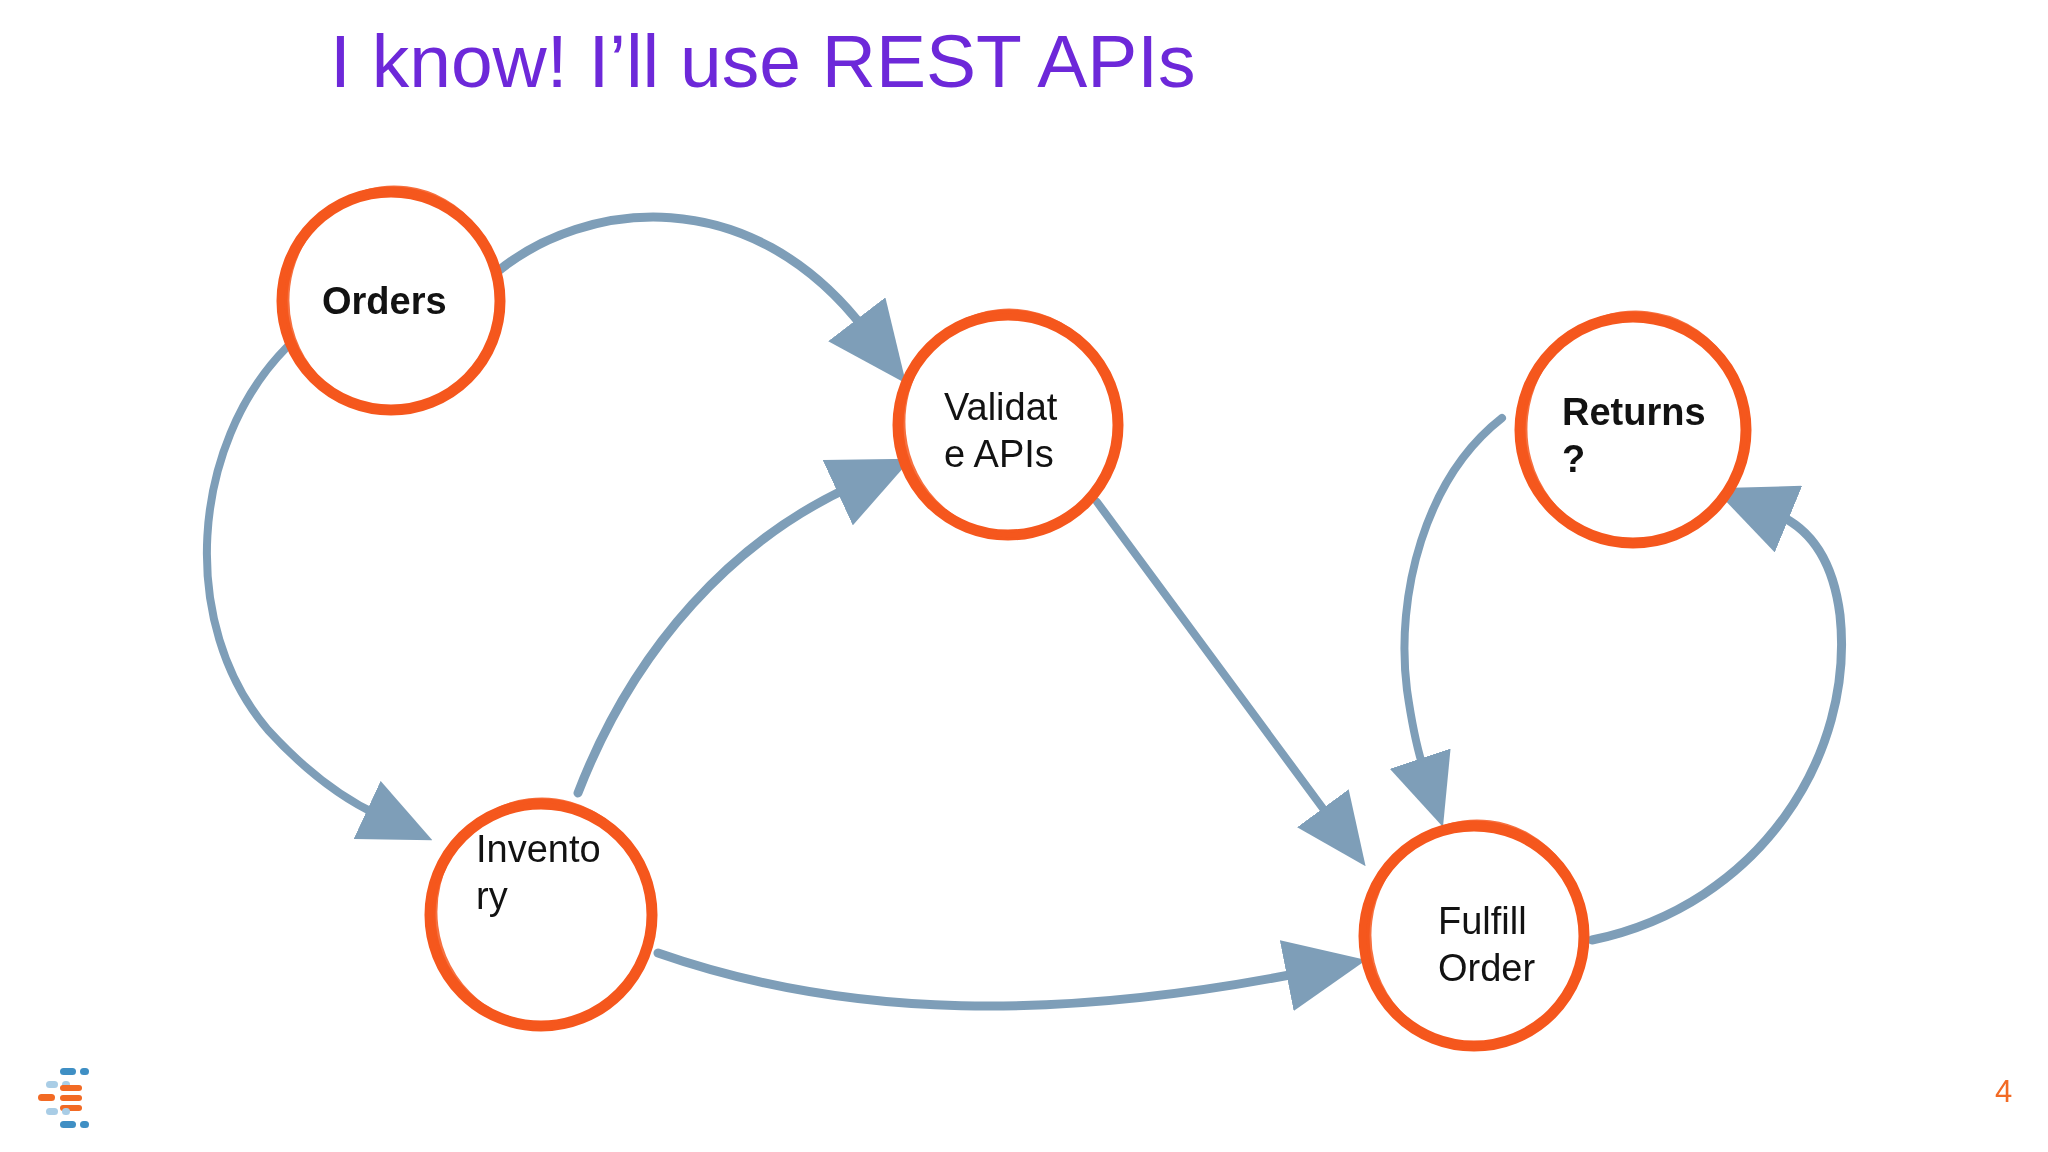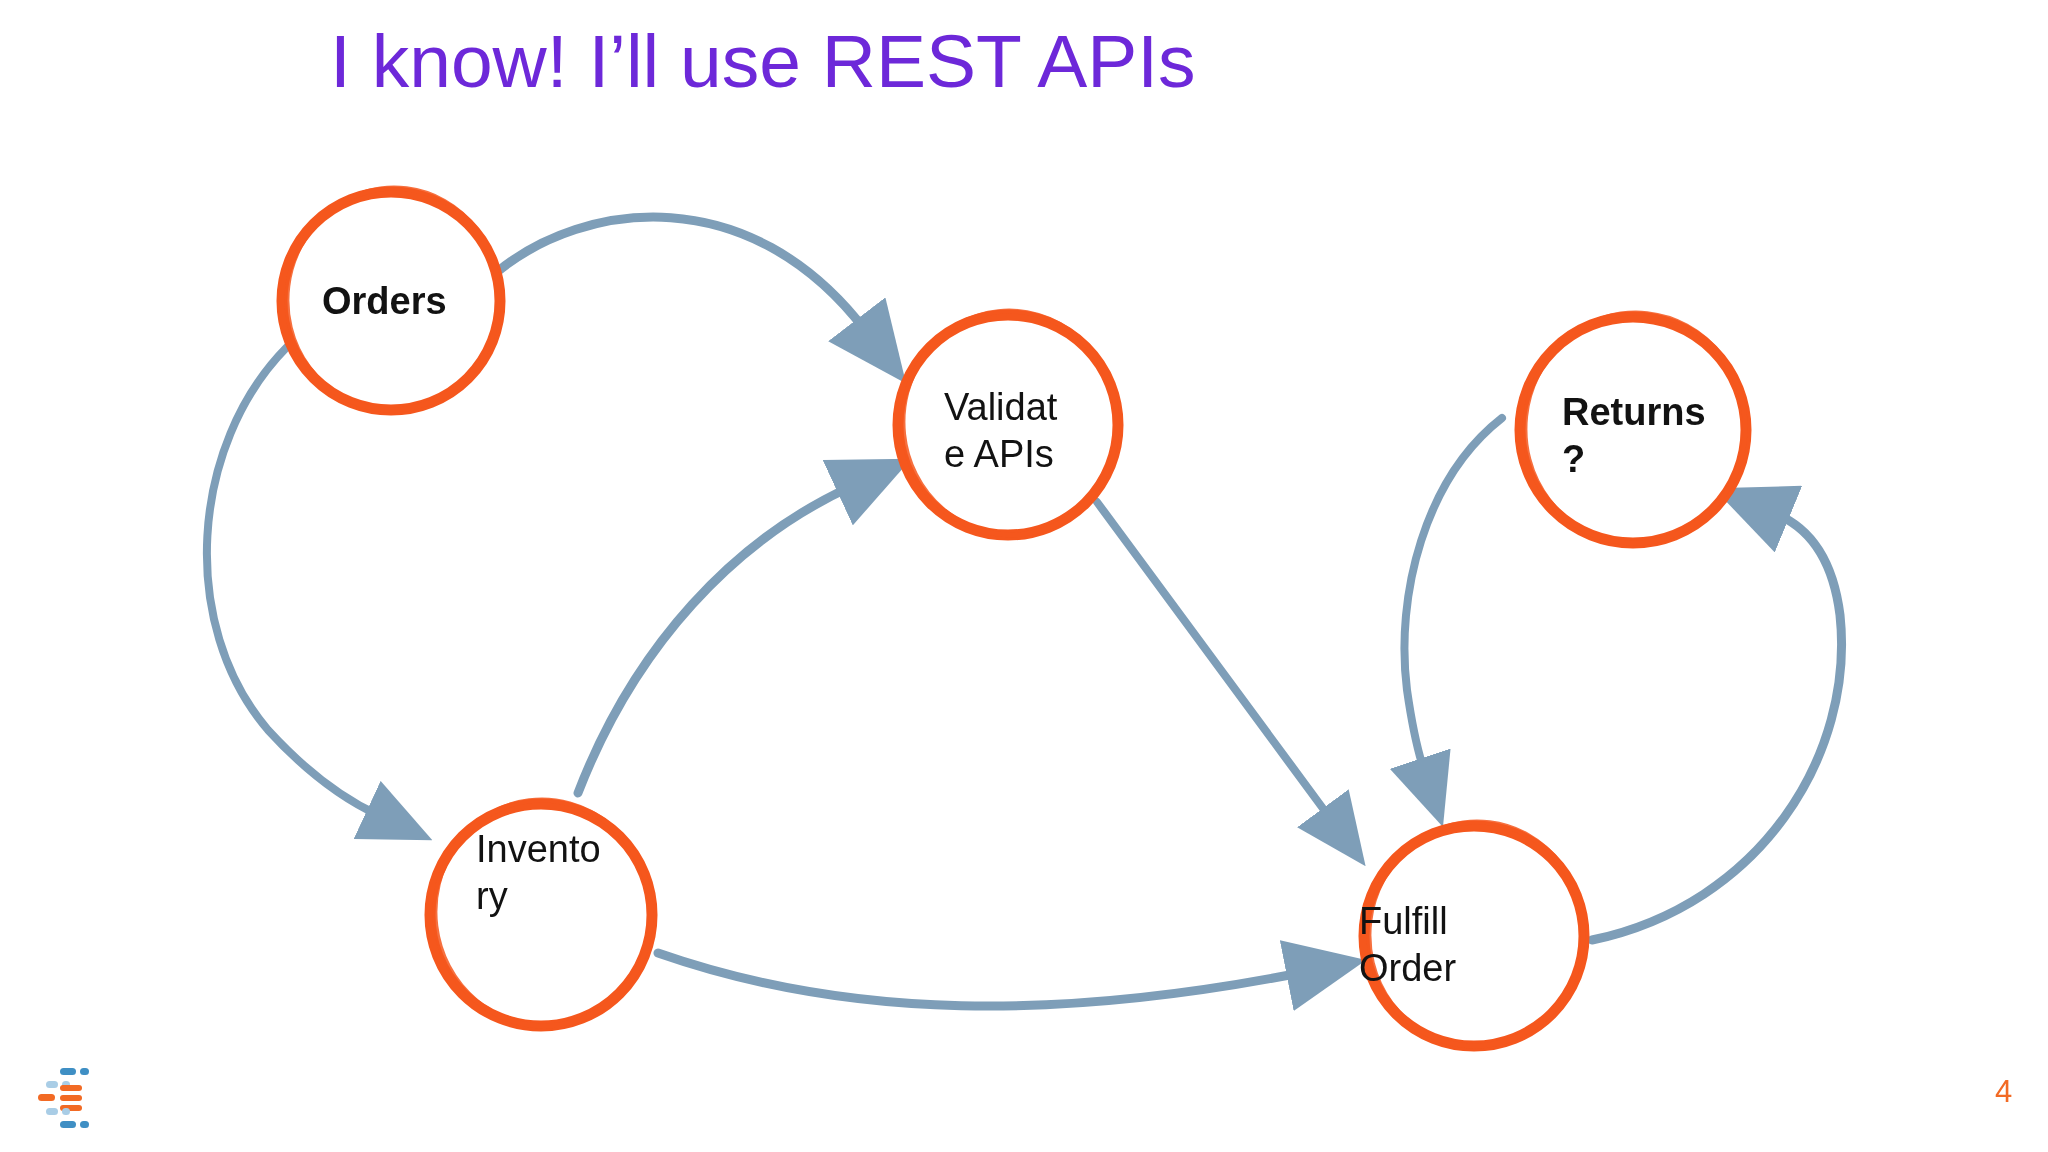--- a/index.html
+++ b/index.html
@@ -7,21 +7,21 @@
        font-family:"Liberation Sans", sans-serif;}
   .title{position:absolute;left:330px;top:18px;font-size:75px;color:#6d28d9;
          letter-spacing:0px;white-space:nowrap;}
   svg.diagram{position:absolute;left:0;top:0;width:2048px;height:1152px;}
   .node-label{position:absolute;color:#121212;font-size:38px;line-height:47px;
               white-space:nowrap;}
   .lbl-orders{left:322px;top:278px;font-weight:bold;}
   .lbl-validate{left:944px;top:384px;}
   .lbl-returns{left:1562px;top:389px;font-weight:bold;}
   .lbl-inventory{left:476px;top:826px;}
-  .lbl-fulfill{left:1359px;top:898px;}
+  .lbl-fulfill{left:1438px;top:898px;}
   .page-number{position:absolute;left:1995px;top:1074px;font-size:31px;color:#f26a24;}
   .logo{position:absolute;left:30px;top:1060px;width:260px;height:90px;}
   .dash{position:absolute;height:7px;border-radius:4px;}
   .d-blue{background:#3f8fc4;}
   .d-lblue{background:#a9cde6;}
   .d-orange{background:#f26a24;}
 </style>
 </head>
 <body>
 

